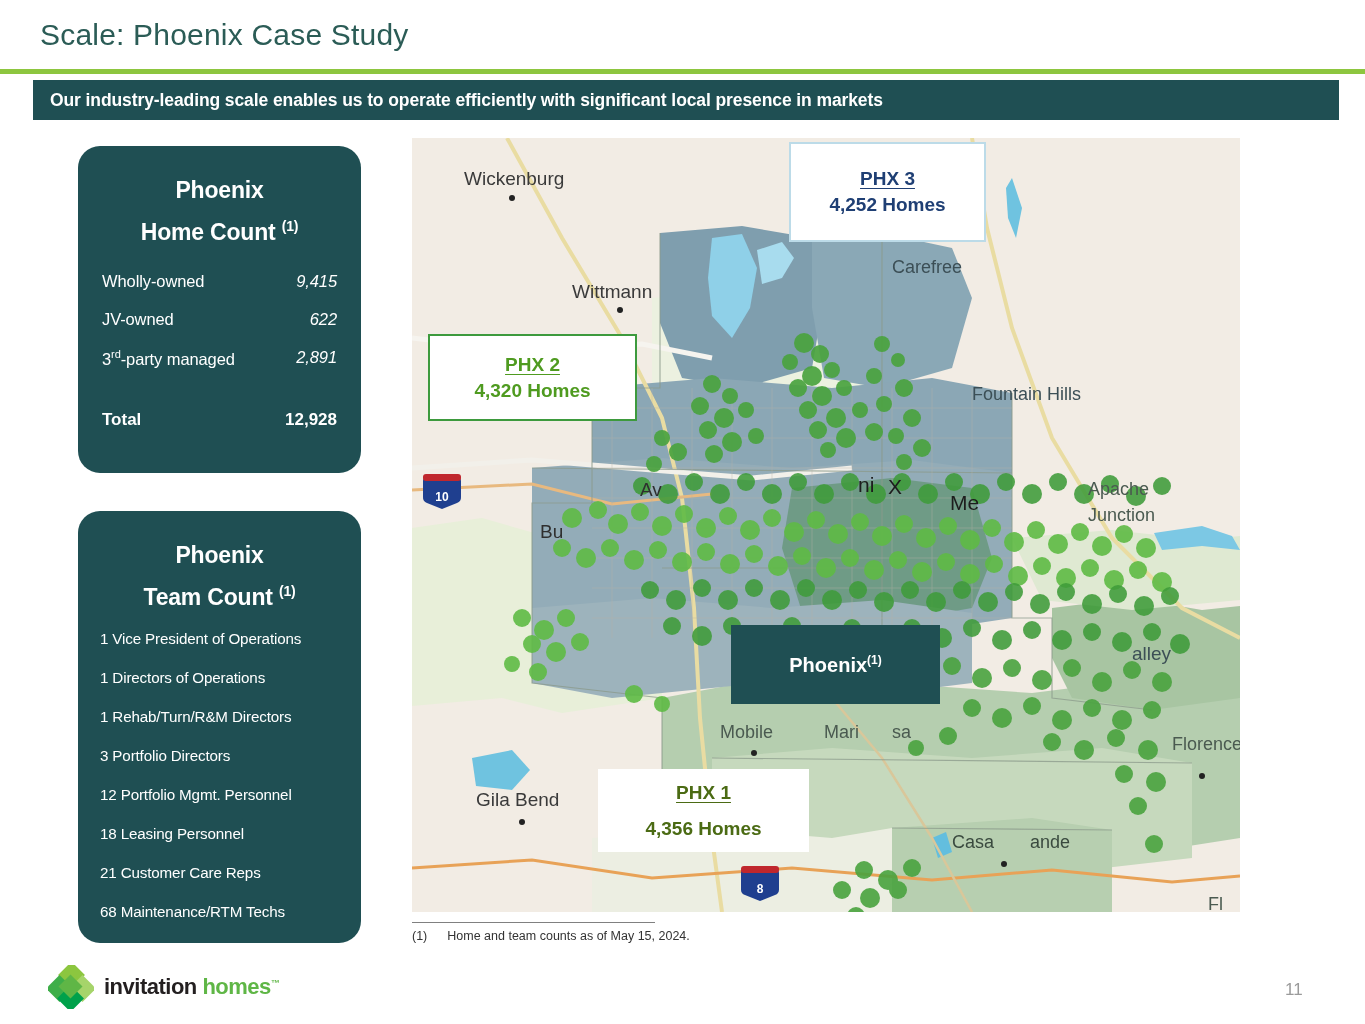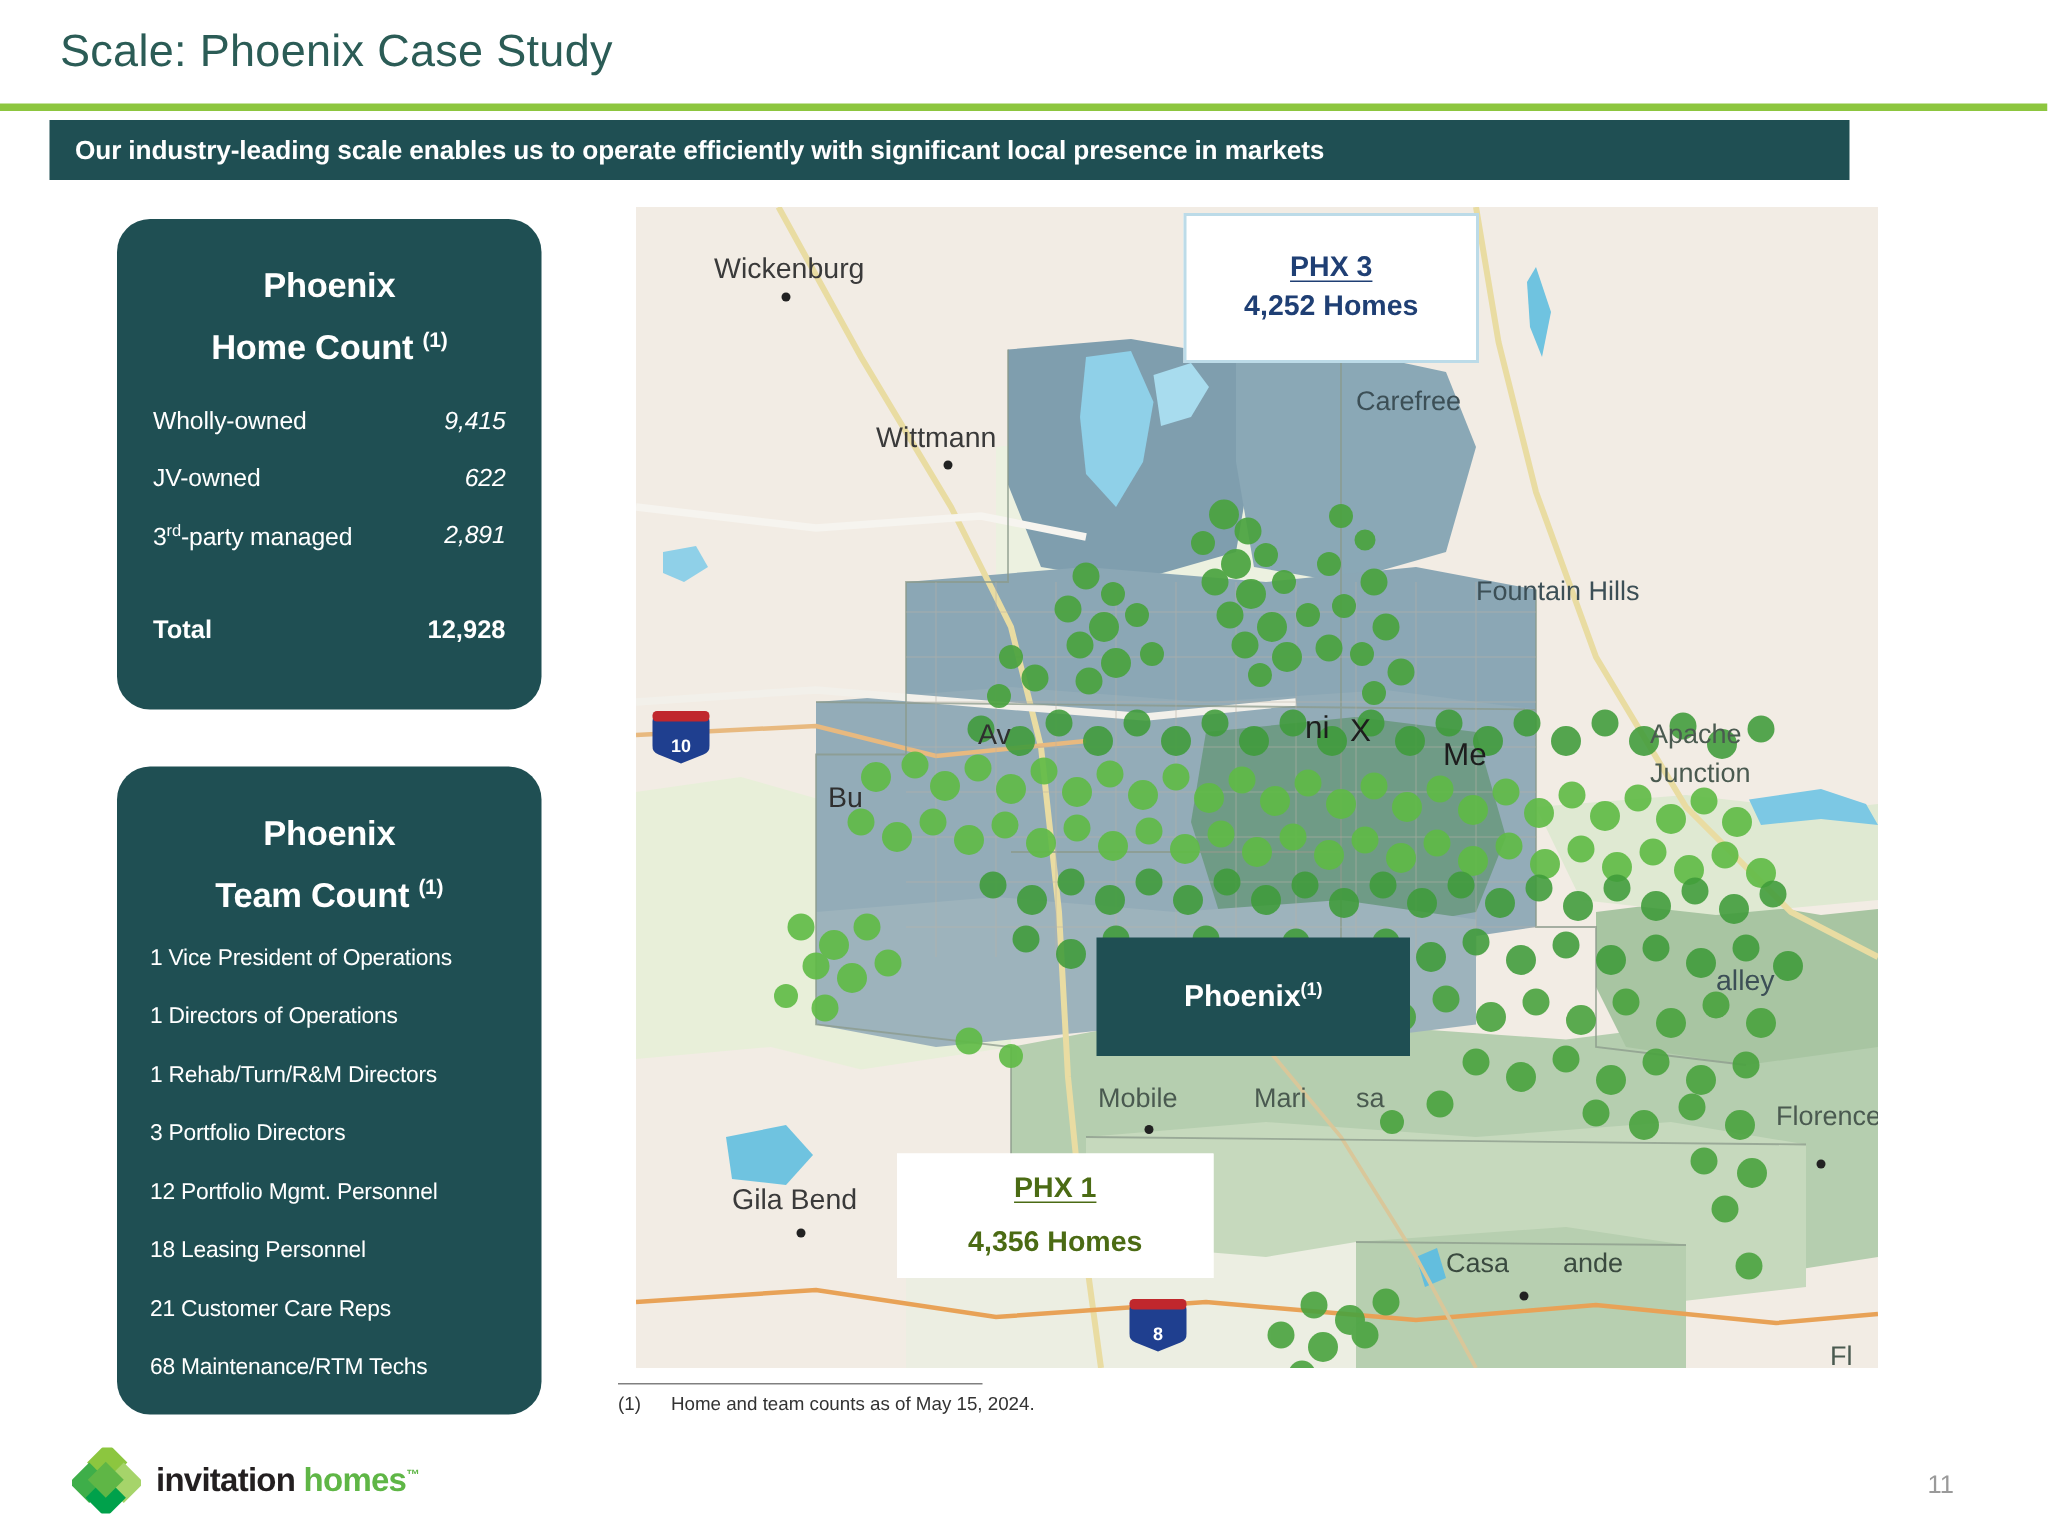--- a/index.html
+++ b/index.html
@@ -15,21 +15,21 @@
   .page-title {
     position: absolute; left: 40px; top: 18px;
     font-size: 30px; font-weight: 400; color: #2b5c56;
     letter-spacing: 0.2px; white-space: nowrap;
   }
   .accent-rule {
     position: absolute; left: 0; top: 69px; width: 1365px; height: 5px;
     background: #8dc63f;
   }
   .subtitle-banner {
-    position: absolute; left: 33px; top: 80px; width: 1200px; height: 40px;
+    position: absolute; left: 33px; top: 80px; width: 1306px; height: 40px;
     background: #1f4f53; display: flex; align-items: center;
   }
   .subtitle-banner .txt {
     color: #ffffff; font-size: 17.5px; font-weight: bold;
     padding-left: 17px; white-space: nowrap; letter-spacing: -0.1px;
   }
 
   
   .card {
     position: absolute; background: #1f4f53; border-radius: 22px;
@@ -58,21 +58,21 @@
   }
 
   .tc-list { margin-top: 15px; padding: 0 22px; }
   .tc-item {
     font-size: 15.2px; margin-bottom: 22px; letter-spacing: -0.15px;
     white-space: nowrap;
   }
 
   
   .map-frame {
-    position: absolute; left: 424px; top: 138px; width: 828px; height: 774px;
+    position: absolute; left: 412px; top: 138px; width: 828px; height: 774px;
     overflow: hidden; background: #f2ece4;
   }
   .map-frame svg { display: block; }
 
   
   .callout {
     position: absolute; background: #ffffff; text-align: center;
     display: flex; flex-direction: column; justify-content: center;
   }
   .callout .c-name {
@@ -494,20 +494,24 @@
         <rect x="329" y="728" width="38" height="7" rx="3" fill="#c0272d"></rect>
         <text x="348" y="755" font-size="12" fill="#fff" text-anchor="middle" font-weight="bold" font-family="Liberation Sans, sans-serif">8</text>
       </g>
     </svg>
   </div>
 
   <div class="callout" id="phx3">
     <div class="c-name">PHX 3</div>
     <div class="c-homes">4,252 Homes</div>
   </div>
+  <div class="callout" id="phx2">
+    <div class="c-name">PHX 2</div>
+    <div class="c-homes">4,320 Homes</div>
+  </div>
   <div class="callout" id="phx1">
     <div class="c-name">PHX 1</div>
     <div class="c-homes">4,356 Homes</div>
   </div>
 
   <div id="phoenix-tag">
     <span class="tag-txt"><span>Phoenix</span><sup>(1)</sup></span>
   </div>
 
   <div class="fn-rule"></div>

